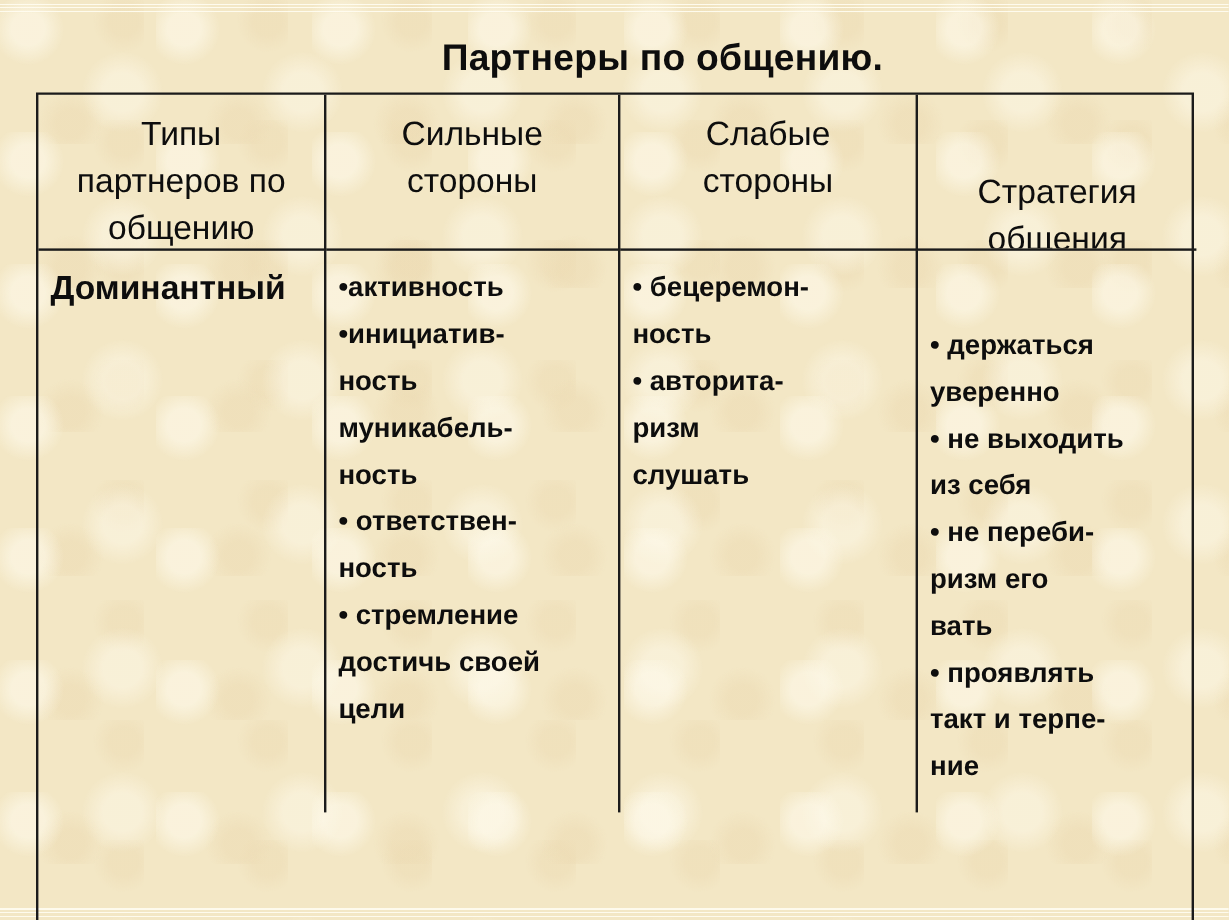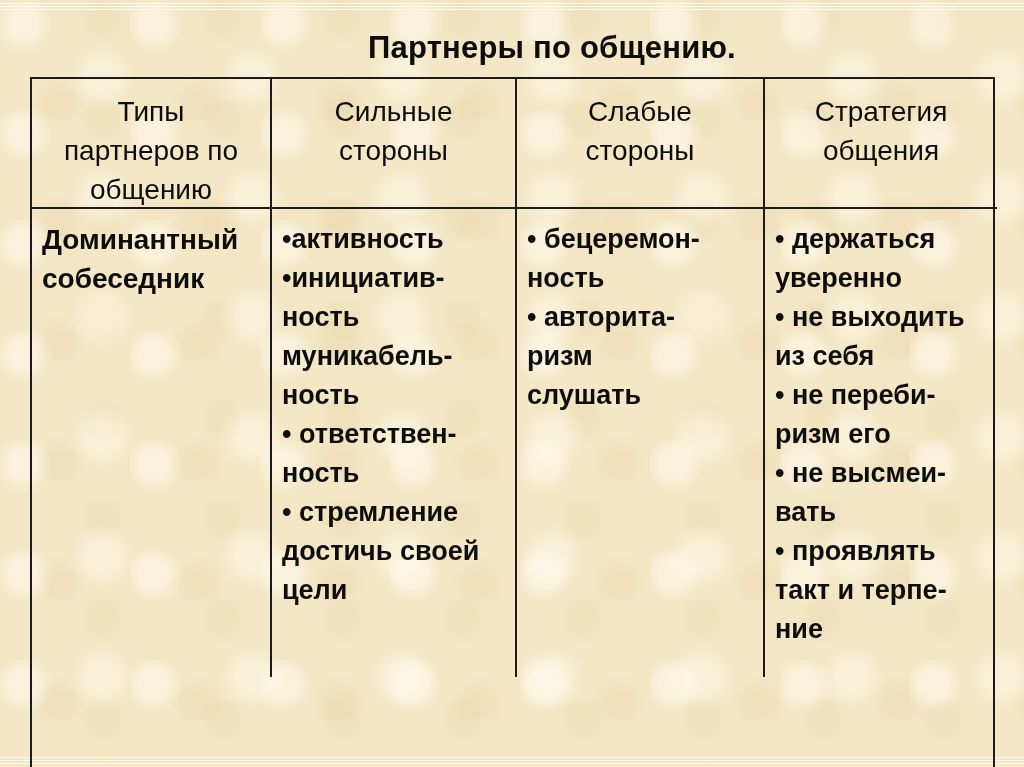--- a/index.html
+++ b/index.html
@@ -64,37 +64,37 @@
     border-bottom-width: 3px;
     box-sizing: border-box;
   }
 
   .cell {
     border-right: 2px solid #1b1b1b;
     border-bottom: 2px solid #1b1b1b;
     box-sizing: border-box;
     overflow: hidden;
   }
-  .cell.last-col { border-right: none; }
+  .cell.last-col { border-right: none; margin-top: 48px; }
   .cell.last-row { border-bottom: none; font-weight: bold; }
 
   .header-cell {
     display: flex;
     flex-direction: column;
     justify-content: flex-start;
     align-items: center;
     padding-top: 13px;
     font-size: 28px;
     line-height: 39px;
     text-align: center;
   }
 
   .body-cell {
     padding: 11px 6px 0 10px;
-    font-size: 27px;
+    font-size: 23px;
     line-height: 39px;
     text-align: left;
   }
   .body-cell.type-cell {
     font-size: 28px;
   }
 </style>
 </head>
 <body>
 
@@ -121,21 +121,20 @@
       <div>стороны</div>
     </div>
 
   <div class="cell header-cell last-col">
       <div>Стратегия</div>
       <div>общения</div>
     </div>
 
   <div class="cell body-cell type-cell last-row">
       <div>Доминантный</div>
-      <div>собеседник</div>
     </div>
 
   <div class="cell body-cell last-row">
       <div>•активность</div>
       <div>•инициатив-</div>
       <div>ность</div>
       <div>муникабель-</div>
       <div>ность</div>
       <div>• ответствен-</div>
       <div>ность</div>
@@ -152,20 +151,19 @@
       <div>слушать</div>
     </div>
 
   <div class="cell body-cell last-col last-row">
       <div>• держаться</div>
       <div>уверенно</div>
       <div>• не выходить</div>
       <div>из себя</div>
       <div>• не переби-</div>
       <div>ризм его</div>
-      <div>• не высмеи-</div>
       <div>вать</div>
       <div>• проявлять</div>
       <div>такт и терпе-</div>
       <div>ние</div>
     </div>
 
 </div>
 
 </body></html>

